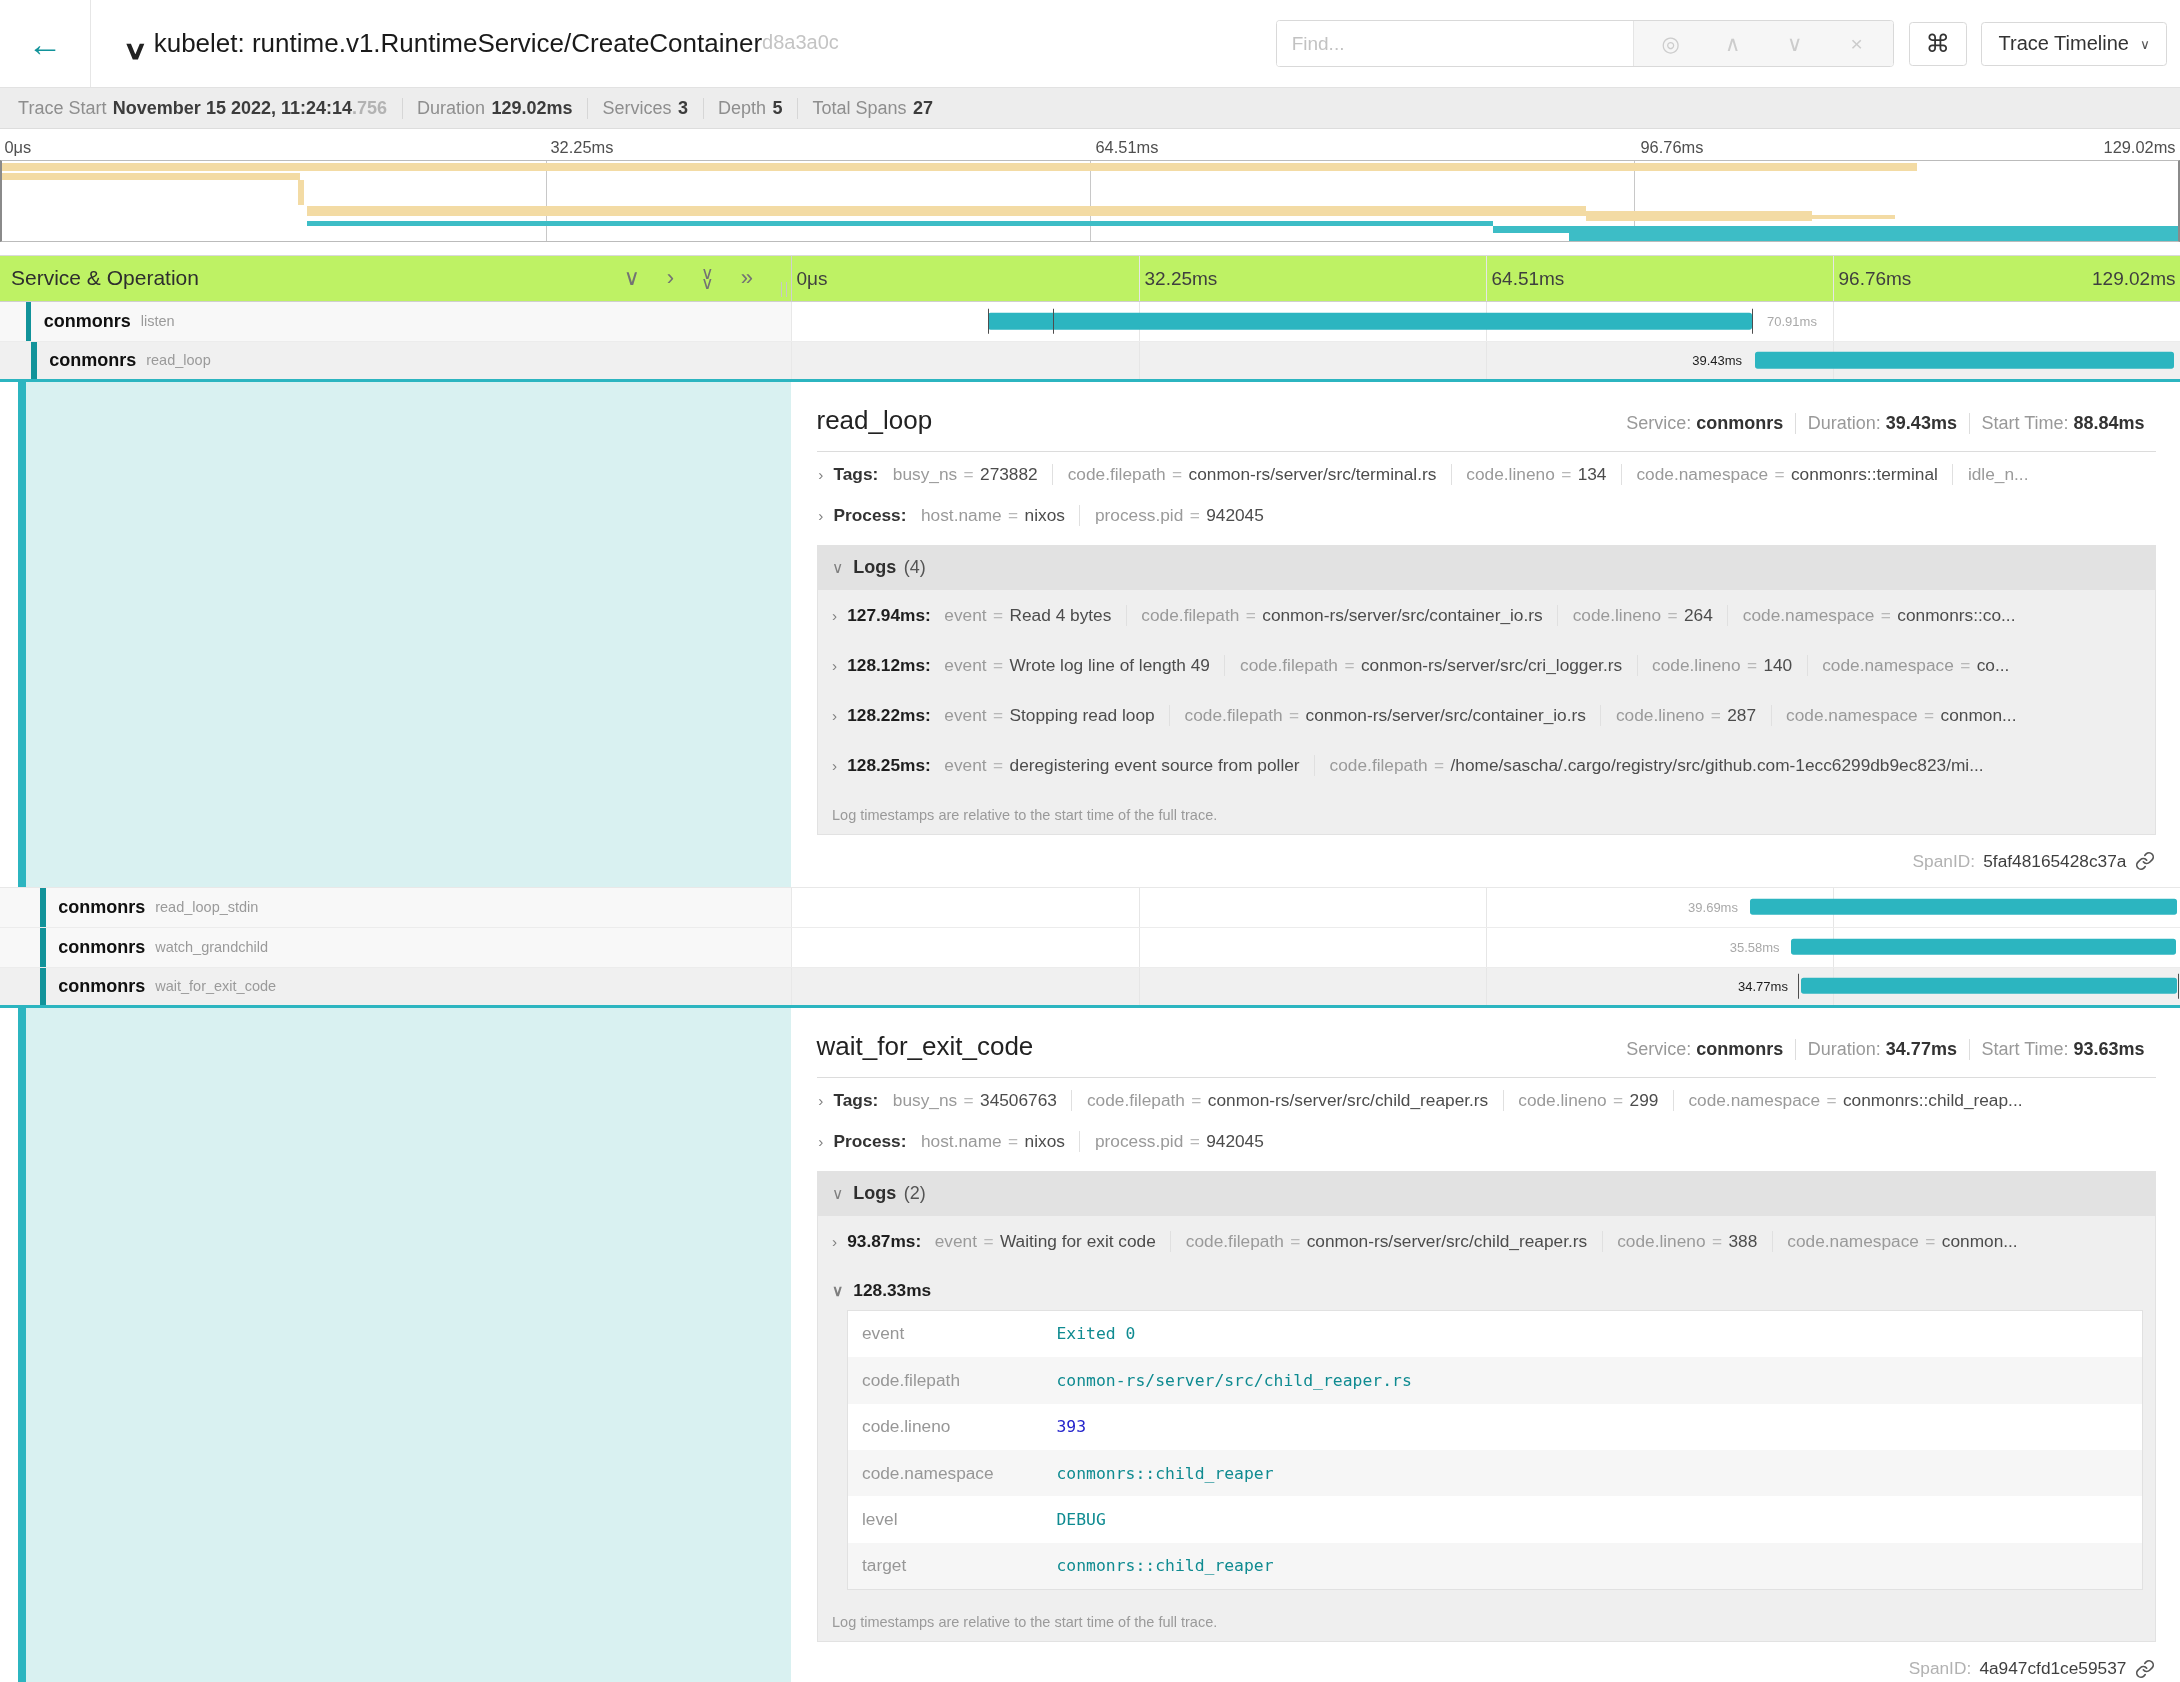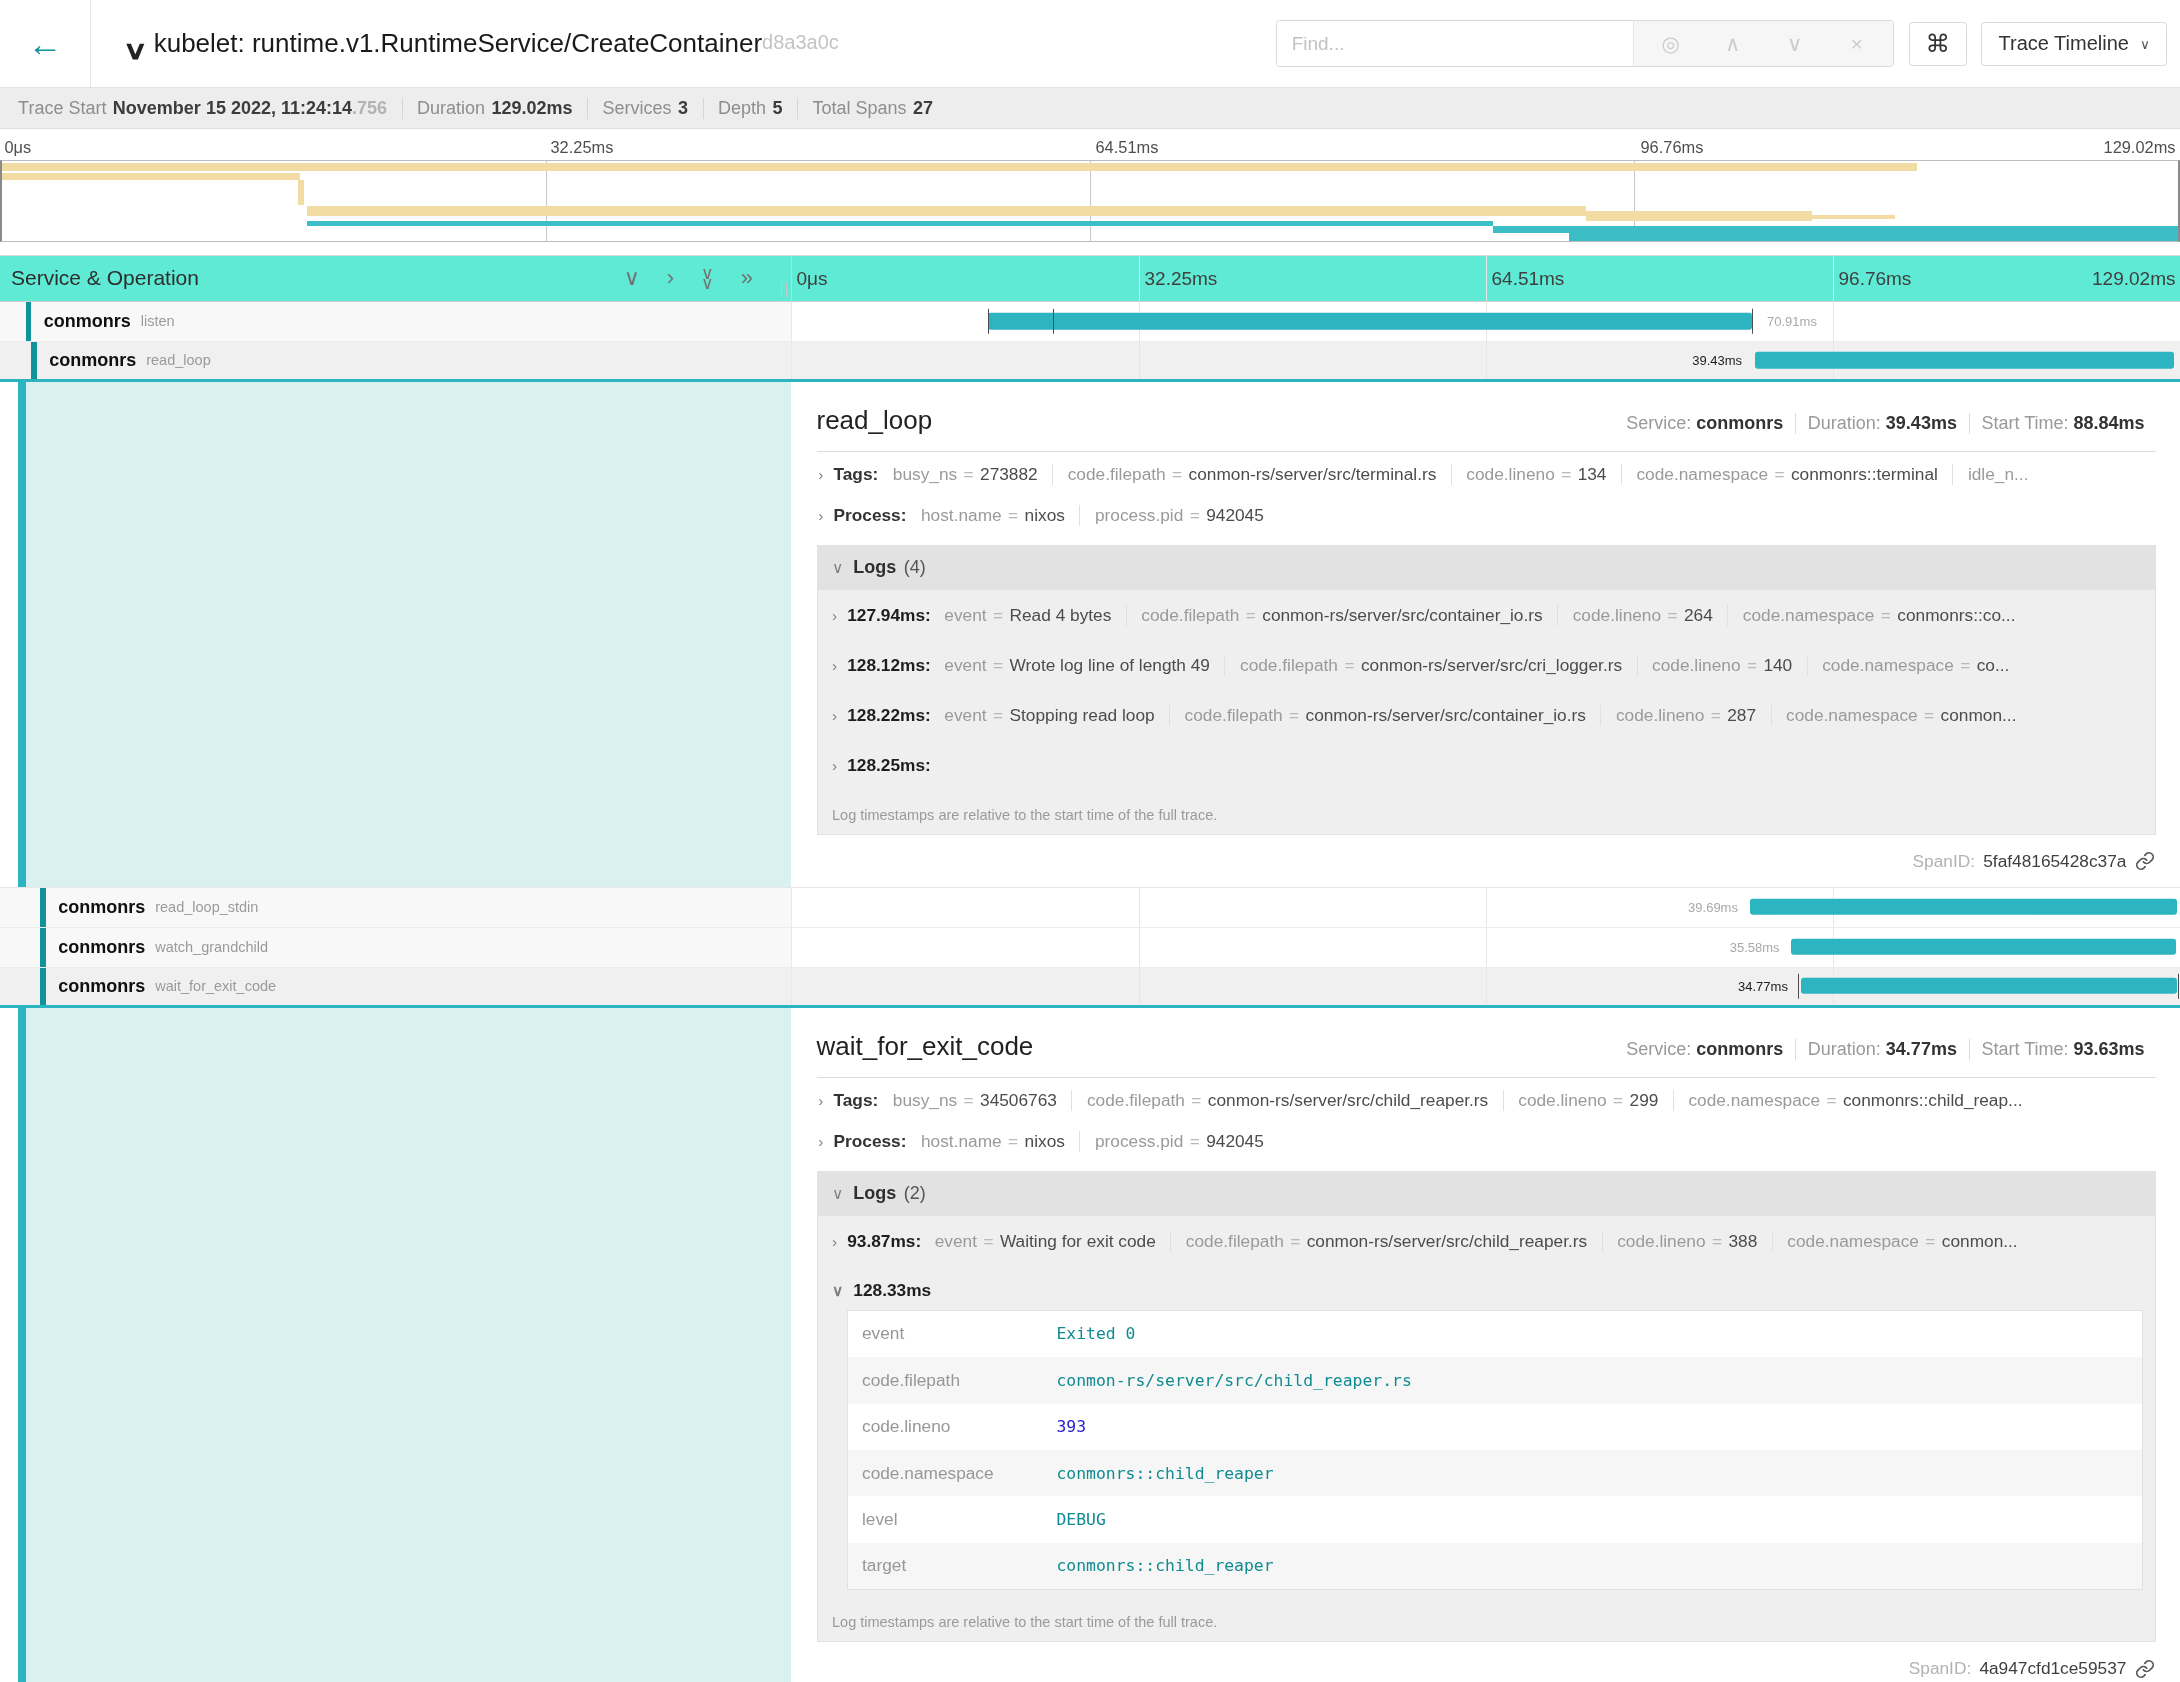--- a/index.html
+++ b/index.html
@@ -42,21 +42,21 @@
   .tick.t0 { left:4.5px; } .tick.t1 { left:calc(25% + 5.5px); } .tick.t2 { left:calc(50% + 5.5px); }
   .tick.t3 { left:calc(75% + 5.5px); } .tick.t4 { right:4.5px; }
   .mm-canvas { position:relative; height:82px; border:0.9px solid #bbb; border-left:2.7px solid #8a8a8a;
                border-right:2.7px solid #8a8a8a; background:#fff; overflow:hidden; cursor:crosshair; }
   .mm-gl { position:absolute; top:0; bottom:0; width:0.9px; background:#9a9a9a; opacity:.55; }
   .mm-bar { position:absolute; }
   .mm-tan { background:#f3dba4; }
   .mm-teal { background:#3dbdc6; }
 
   
-  .tl-head { display:flex; height:47px; background:#5eead4; border-top:0.9px solid #dadada;
+  .tl-head { display:flex; height:47px; background:#bef264; border-top:0.9px solid #dadada;
              border-bottom:0.9px solid #cfcfcf; margin-top:12.7px; }
   .tl-head-left { width:791px; min-width:791px; display:flex; align-items:center; position:relative; }
   .th-title { font-size:21px; color:#2e2e2e; padding-left:11px; }
   .th-icons { margin-left:auto; display:flex; gap:27px; padding-right:38px; color:#737373; font-size:22px; align-items:center; }
   .dbl { display:inline-flex; flex-direction:column; line-height:10px; font-size:17.3px; }
   .drag-handle { position:absolute; right:3.6px; bottom:3.6px; width:6.4px; height:15.5px;
                  border-left:1.8px solid #c7c7c7; border-right:1.8px solid #c7c7c7; cursor:col-resize; }
   .tl-head-right { flex:1; position:relative; font-size:19px; color:#3f3f3f; border-left:0.9px solid #d0d0d0; }
   .tl-head-right .tick { top:12.7px; }
 
@@ -311,20 +311,24 @@
           <span class="chips">
               <span class="chip"><span class="ck">event</span><span class="ceq">=</span><span class="cv">Stopping read loop</span></span>
               <span class="chip"><span class="ck">code.filepath</span><span class="ceq">=</span><span class="cv">conmon-rs/server/src/container_io.rs</span></span>
               <span class="chip"><span class="ck">code.lineno</span><span class="ceq">=</span><span class="cv">287</span></span>
               <span class="chip"><span class="ck">code.namespace</span><span class="ceq">=</span><span class="cv">conmon...</span></span>
             </span>
         </div>
         <div class="log-entry">
           <span class="tw">›</span>
           <span class="lt">128.25ms:</span>
+          <span class="chips">
+              <span class="chip"><span class="ck">event</span><span class="ceq">=</span><span class="cv">deregistering event source from poller</span></span>
+              <span class="chip"><span class="ck">code.filepath</span><span class="ceq">=</span><span class="cv">/home/sascha/.cargo/registry/src/github.com-1ecc6299db9ec823/mi...</span></span>
+            </span>
         </div>
         <div class="logs-note">Log timestamps are relative to the start time of the full trace.</div>
       </div>
       <div class="spanid-row">
         <span class="sid-l">SpanID:</span>
         <span class="sid-v">5faf48165428c37a</span>
         <span class="link-icon">
           <svg width="20" height="20" viewBox="0 0 24 24" fill="none" stroke="#555" stroke-width="2" stroke-linecap="round" stroke-linejoin="round">
               <path d="M10 13a5 5 0 0 0 7.54.54l2.92-2.92a5 5 0 0 0-7.07-7.07l-1.6 1.6"></path>
               <path d="M14 11a5 5 0 0 0-7.54-.54l-2.92 2.92a5 5 0 0 0 7.07 7.07l1.6-1.6"></path>

